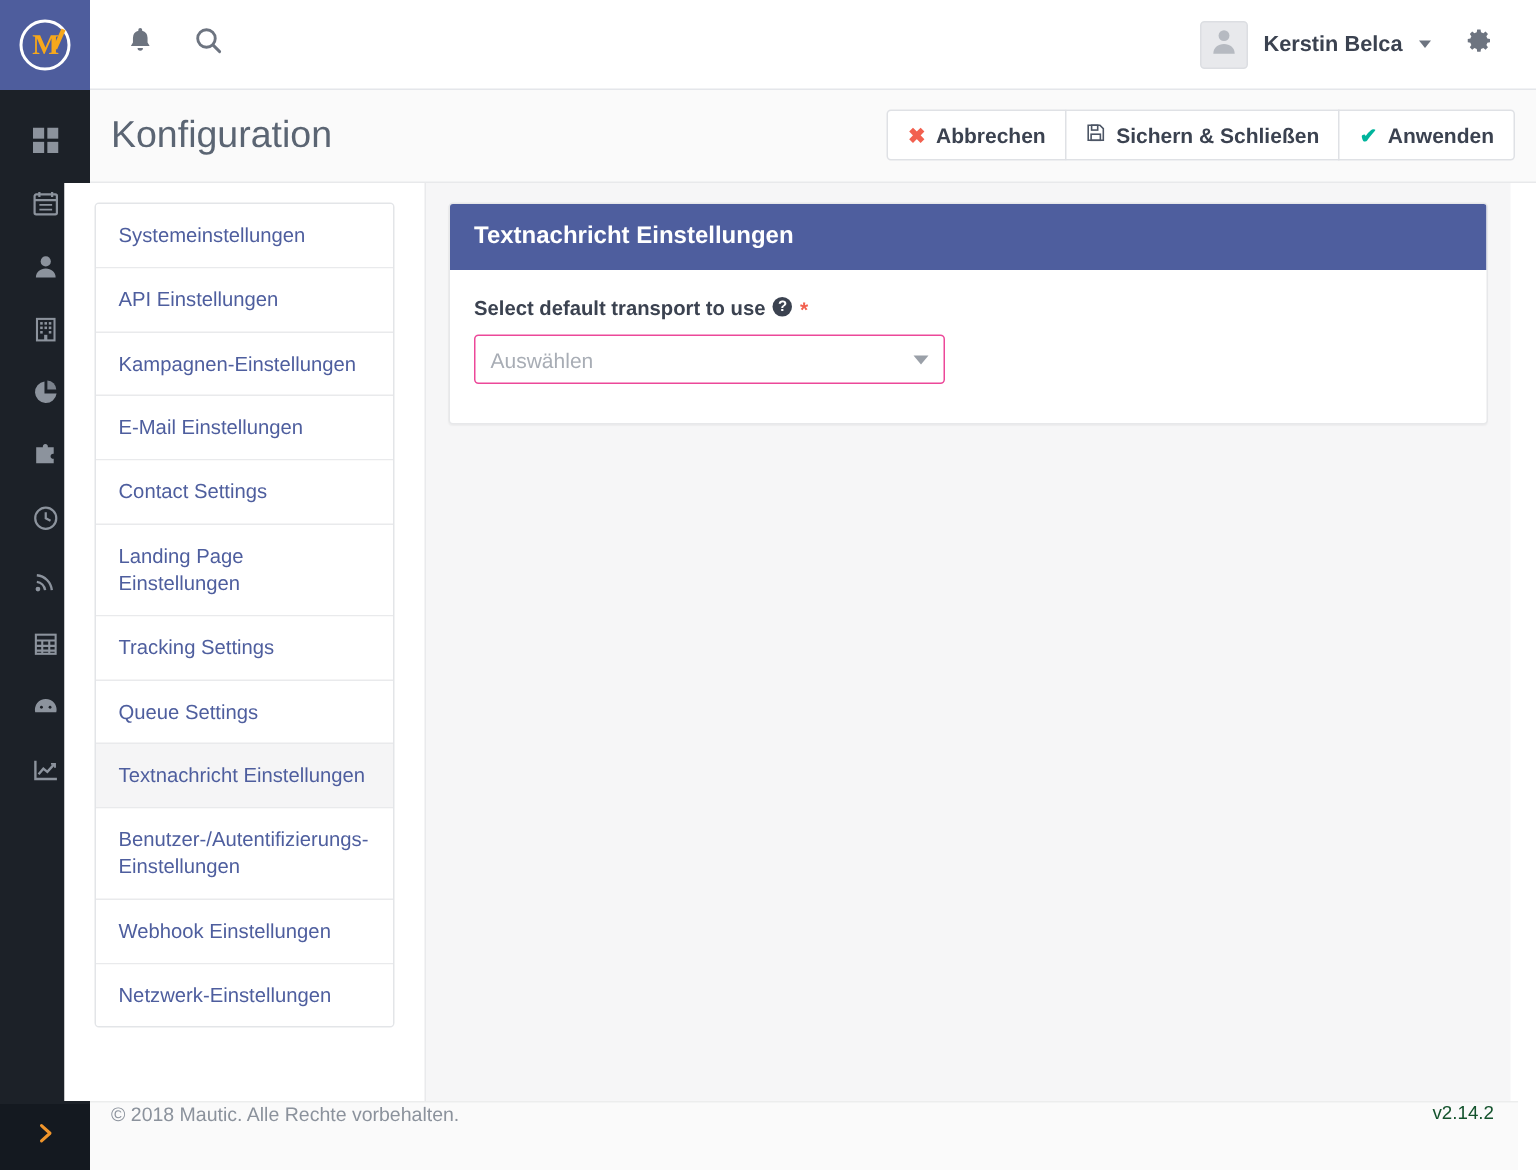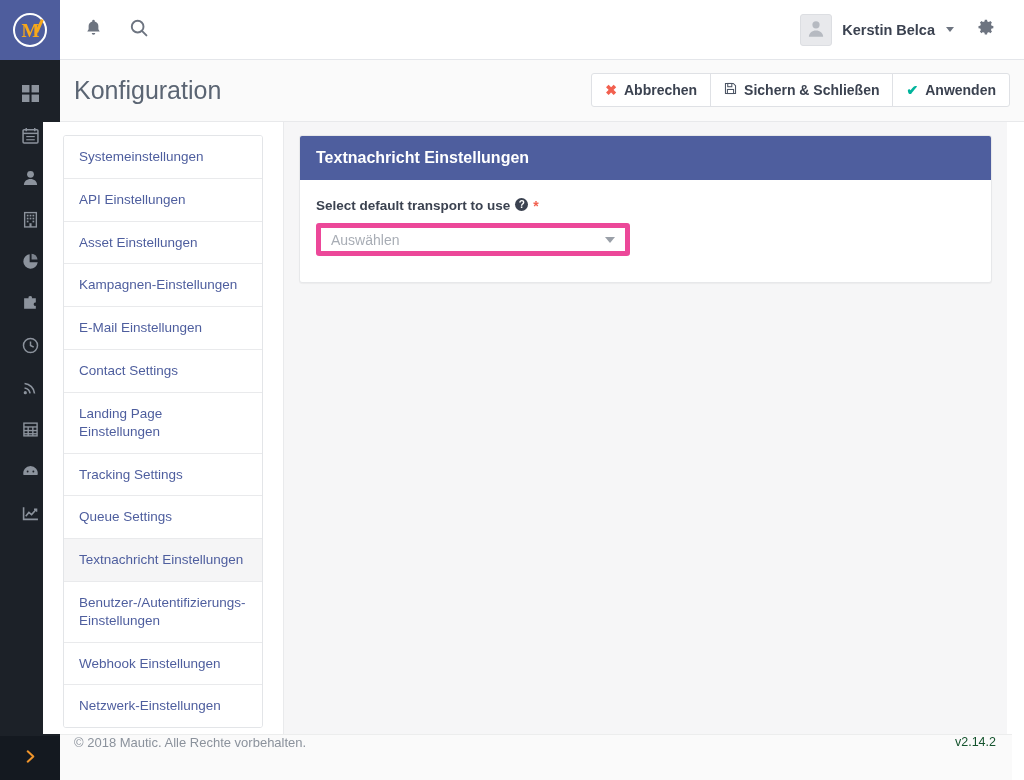--- a/index.html
+++ b/index.html
@@ -180,21 +180,21 @@
   .help-icon {
     width: 13px; height: 13px; border-radius: 50%;
     background: #3b4250; color: #ffffff;
     font-size: 10px; font-weight: bold;
     display: inline-flex; align-items: center; justify-content: center;
     line-height: 1;
   }
   .req-star { color: #f2604f; font-size: 14px; font-weight: bold; }
   .select-box {
     width: 314px; height: 33px;
-    border: 5px solid #ec4899;
+    border: 1px solid #ec4899;
     border-radius: 3px;
     background: #ffffff;
     display: flex; align-items: center;
     padding: 0 10px;
     cursor: pointer;
   }
   .select-text { flex: 1; font-size: 14px; color: #a8adb5; }
   .select-caret {
     width: 0; height: 0;
     border-left: 5px solid transparent;
@@ -430,21 +430,20 @@
       </div>
     </div>
   </div>
 
   <div class="content-area">
 
     <div class="left-col">
       <div class="nav-list">
         <div class="nav-item">Systemeinstellungen</div>
         <div class="nav-item">API Einstellungen</div>
-        <div class="nav-item">Asset Einstellungen</div>
         <div class="nav-item">Kampagnen-Einstellungen</div>
         <div class="nav-item">E-Mail Einstellungen</div>
         <div class="nav-item">Contact Settings</div>
         <div class="nav-item">Landing Page Einstellungen</div>
         <div class="nav-item">Tracking Settings</div>
         <div class="nav-item">Queue Settings</div>
         <div class="nav-item active">Textnachricht Einstellungen</div>
         <div class="nav-item">Benutzer-/Autentifizierungs-Einstellungen</div>
         <div class="nav-item">Webhook Einstellungen</div>
         <div class="nav-item">Netzwerk-Einstellungen</div>

